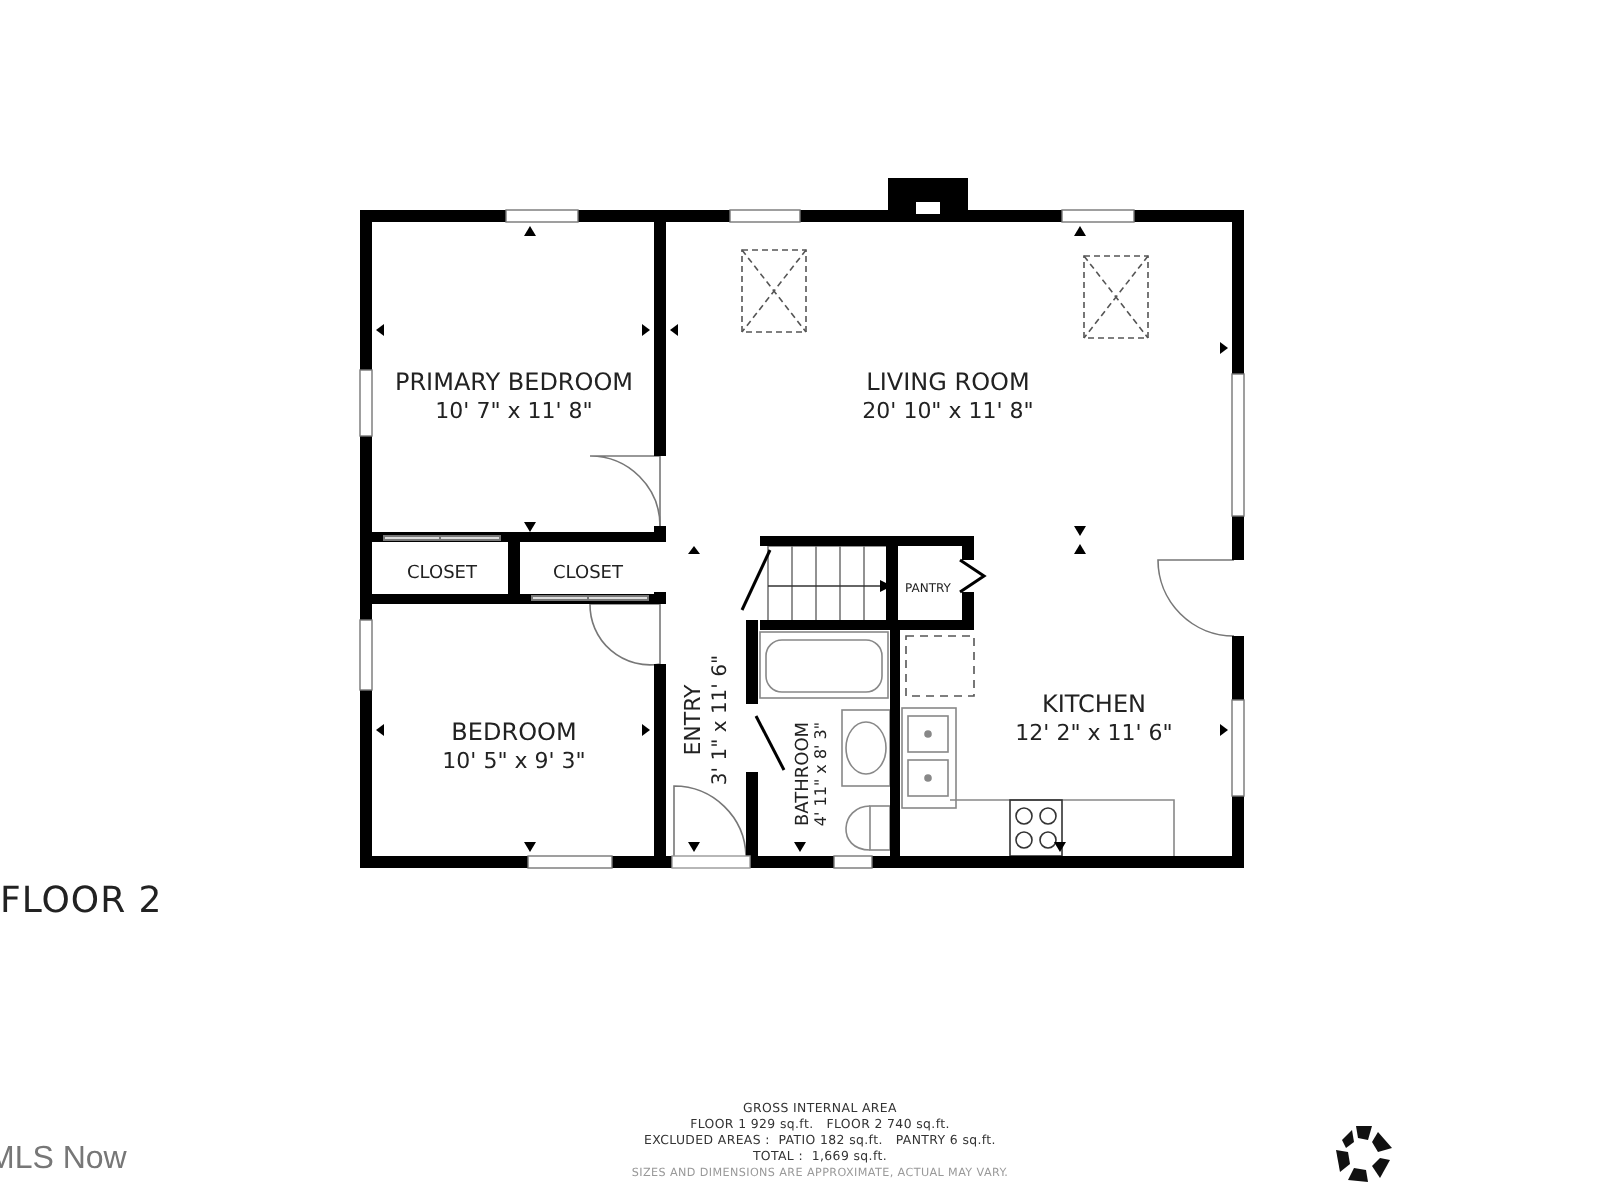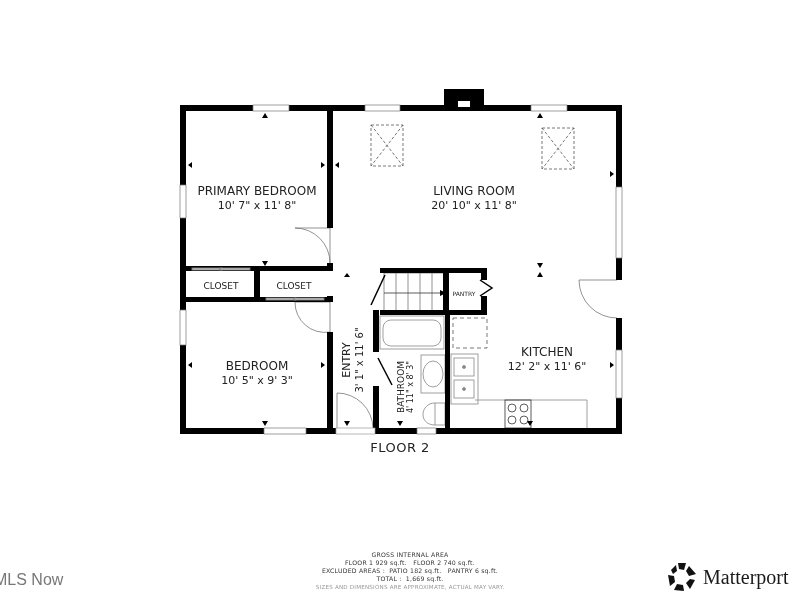--- a/index.html
+++ b/index.html
@@ -1,19 +1,19 @@
 <!DOCTYPE html>
 <html><head>
 <meta charset="utf-8">
 <style>
   html, body { margin:0; padding:0; background:#ffffff; }
   body { width:800px; height:600px; position:relative; overflow:hidden; font-family:"DejaVu Sans", sans-serif; }
   #plan { position:absolute; left:0; top:0; width:800px; height:600px; }
   .room-label { font-family:"DejaVu Sans", sans-serif; fill:#222; }
-  .floor-title { position:absolute; left:0; width:800px; top:440px; text-align:center; font-size:13px; color:#222; letter-spacing:0.5px; }
+  .floor-title { position:absolute; left:0; width:800px; top:440px; text-align:left; font-size:18px; color:#222; letter-spacing:0.5px; }
   .summary { position:absolute; left:280px; width:260px; top:551px; text-align:center; color:#333; font-size:6.2px; line-height:8px; letter-spacing:0.2px; }
   .summary .disclaimer { color:#999; font-size:5.6px; }
   .mls { position:absolute; left:-6px; top:571px; font-size:16px; color:#777; font-family:"Liberation Sans", sans-serif; }
   .mp { position:absolute; left:667px; top:561px; height:32px; display:flex; align-items:center; }
   .mp-word { font-family:"Liberation Serif", serif; font-size:20px; color:#1a1a1a; margin-left:6px; white-space:nowrap; }
 </style>
 </head>
 <body>
 
 <svg id="plan" viewBox="0 0 800 600" xmlns="http://www.w3.org/2000/svg">
@@ -219,14 +219,13 @@
   <svg width="30" height="30" viewBox="0 0 30 30">
     <g fill="#111">
       <polygon points="11,1 19,1 17,8 12,7"></polygon>
       <polygon points="22,4 29,12 22,14 19,9"></polygon>
       <polygon points="28,18 23,27 19,21 23,17"></polygon>
       <polygon points="17,29 7,28 10,22 16,23"></polygon>
       <polygon points="3,24 1,13 7,14 8,20"></polygon>
       <polygon points="4,8 9,3 10,9 6,12"></polygon>
     </g>
   </svg>
-  <span class="mp-word">Matterport</span>
 </div>
 
 </body></html>

